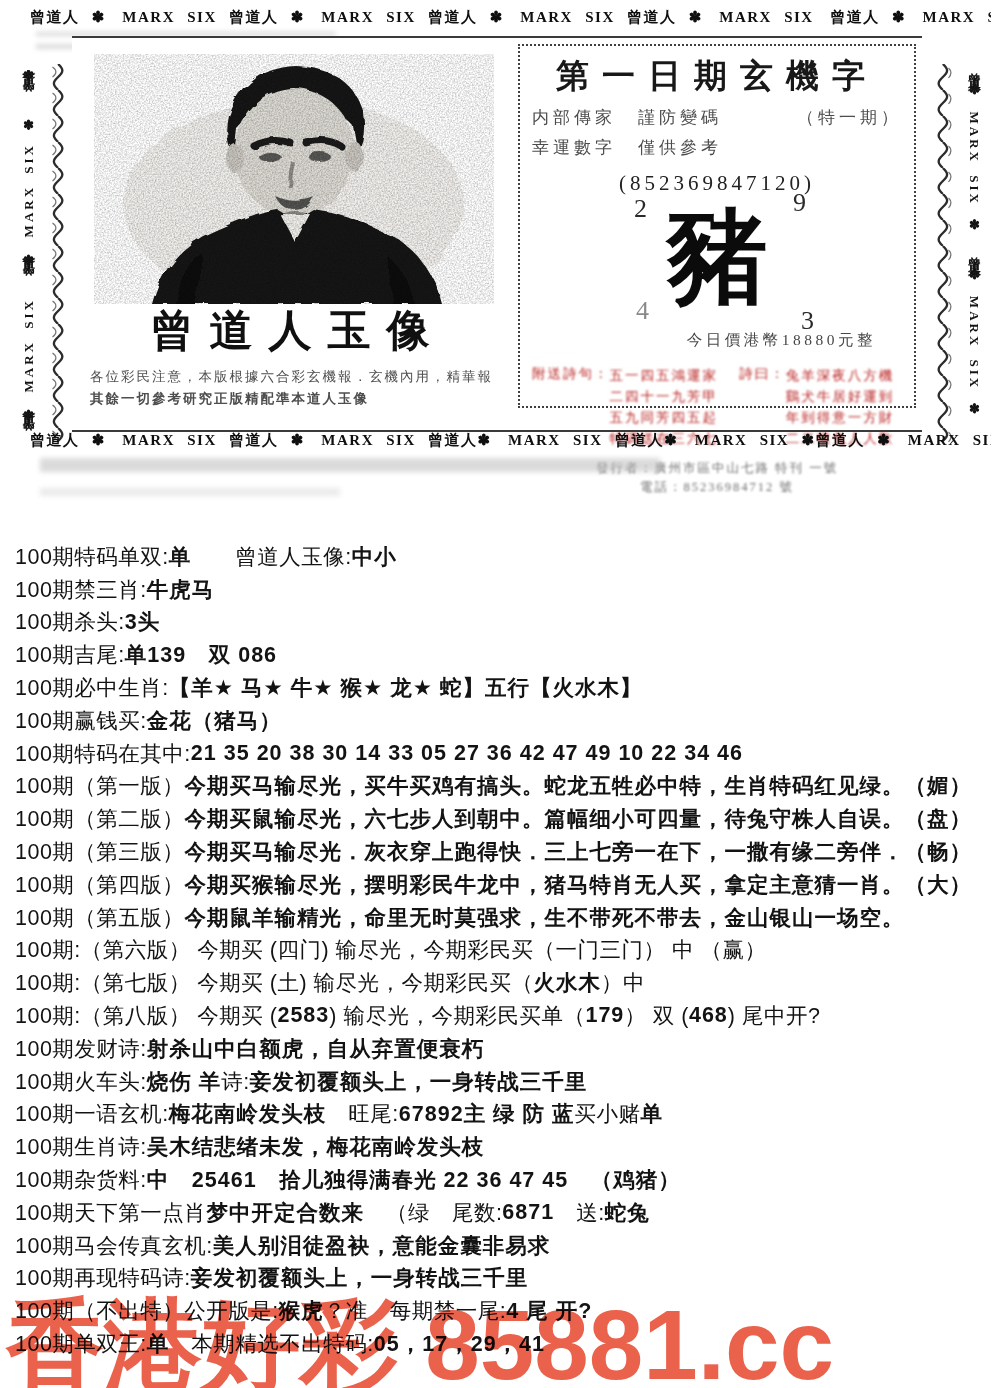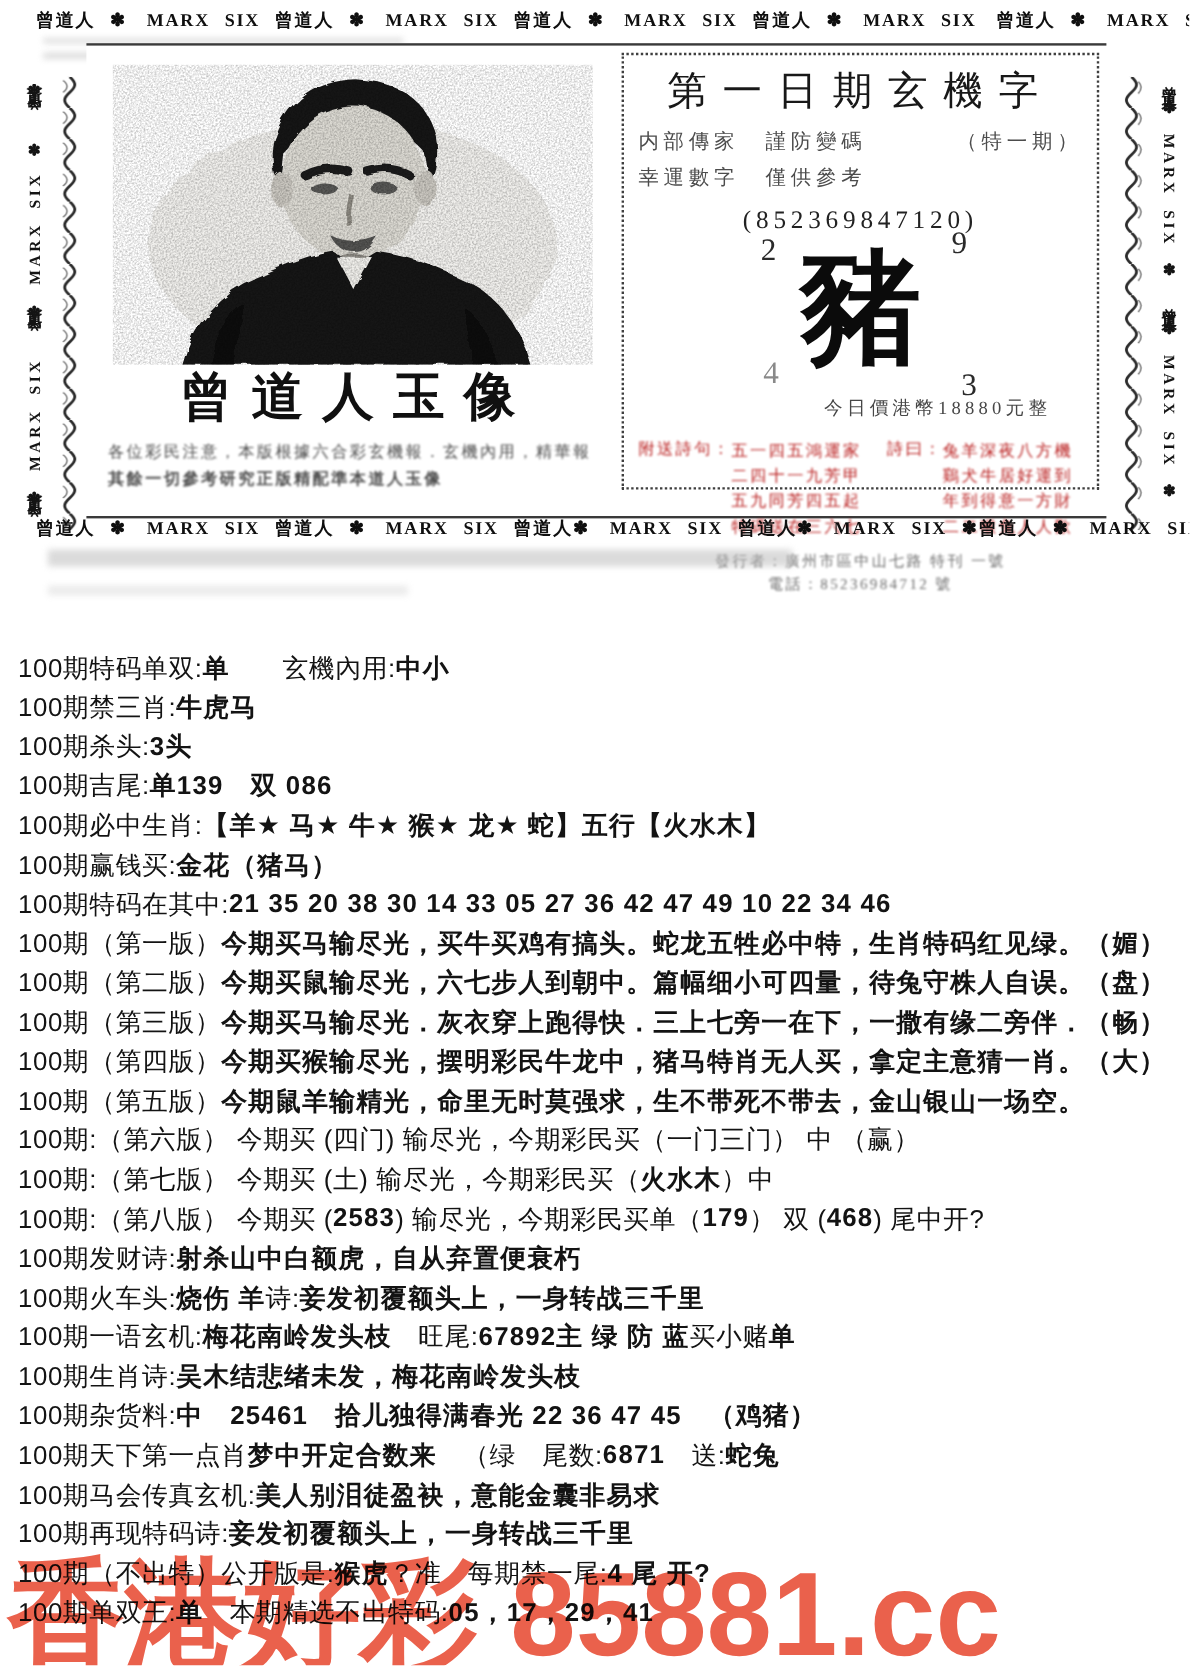--- a/index.html
+++ b/index.html
@@ -32,21 +32,21 @@
                  font-family:"Liberation Serif","DejaVu Serif",serif;font-weight:700;
                  font-size:43px;letter-spacing:16px;color:#101010;filter:blur(.3px);}
   .photo-note{position:absolute;left:18px;width:440px;font-family:"Liberation Serif","DejaVu Serif",serif;
               font-size:13.5px;letter-spacing:2px;color:#4e4e4e;filter:blur(.7px);white-space:nowrap;}
   .note1{top:330px;}
   .note2{top:352px;font-weight:bold;}
 
   #panel{position:absolute;right:6px;top:6px;width:398px;height:364px;
          border:2px dotted #3f3f3f;padding:8px 12px;box-sizing:border-box;
          font-family:"Liberation Serif","DejaVu Serif",serif;}
-  #panel-title{font-size:33px;font-weight:400;letter-spacing:13px;color:#181818;
+  #panel-title{font-size:33px;font-weight:700;letter-spacing:13px;color:#181818;
                text-align:center;filter:blur(.3px);white-space:nowrap;}
   .info-row{display:flex;margin-top:7px;font-size:17px;letter-spacing:4px;color:#4c4c4c;
             filter:blur(.55px);}
   .info-row .gap{width:22px;}
   .info-row .grow{flex:1;}
   #panel-code{margin-top:12px;text-align:center;font-size:21px;letter-spacing:4px;
               color:#222;filter:blur(.3px);}
   #zodiac{position:relative;height:128px;margin-top:4px;}
   #zodiac-char{position:absolute;left:0;right:0;top:-10px;text-align:center;
                font-size:102px;font-weight:700;color:#0b0b0b;filter:blur(.3px);}
@@ -209,21 +209,21 @@
 
   <div class="br-row br-bottom">曾道人 ✽　MARX SIX 曾道人 ✽　MARX SIX 曾道人✽　MARX SIX 曾道人✽　MARX SIX ✽曾道人 ✽　MARX SIX　✽</div>
 
   <div class="smudge" style="left:40px;top:458px;width:620px;height:14px;"></div>
   <div class="smudge" style="left:40px;top:488px;width:300px;height:8px;opacity:.3;"></div>
 
   <div id="main-lines">
       <div class="line">
         <span>100期特码单双:</span>
         <span class="b">单</span>
-        <span>　　玄機內用:</span>
+        <span>　　曾道人玉像:</span>
         <span class="b">中小</span>
       </div>
       <div class="line">
         <span>100期禁三肖:</span>
         <span class="b">牛虎马</span>
       </div>
       <div class="line">
         <span>100期杀头: </span>
         <span class="b">3头</span>
       </div>

